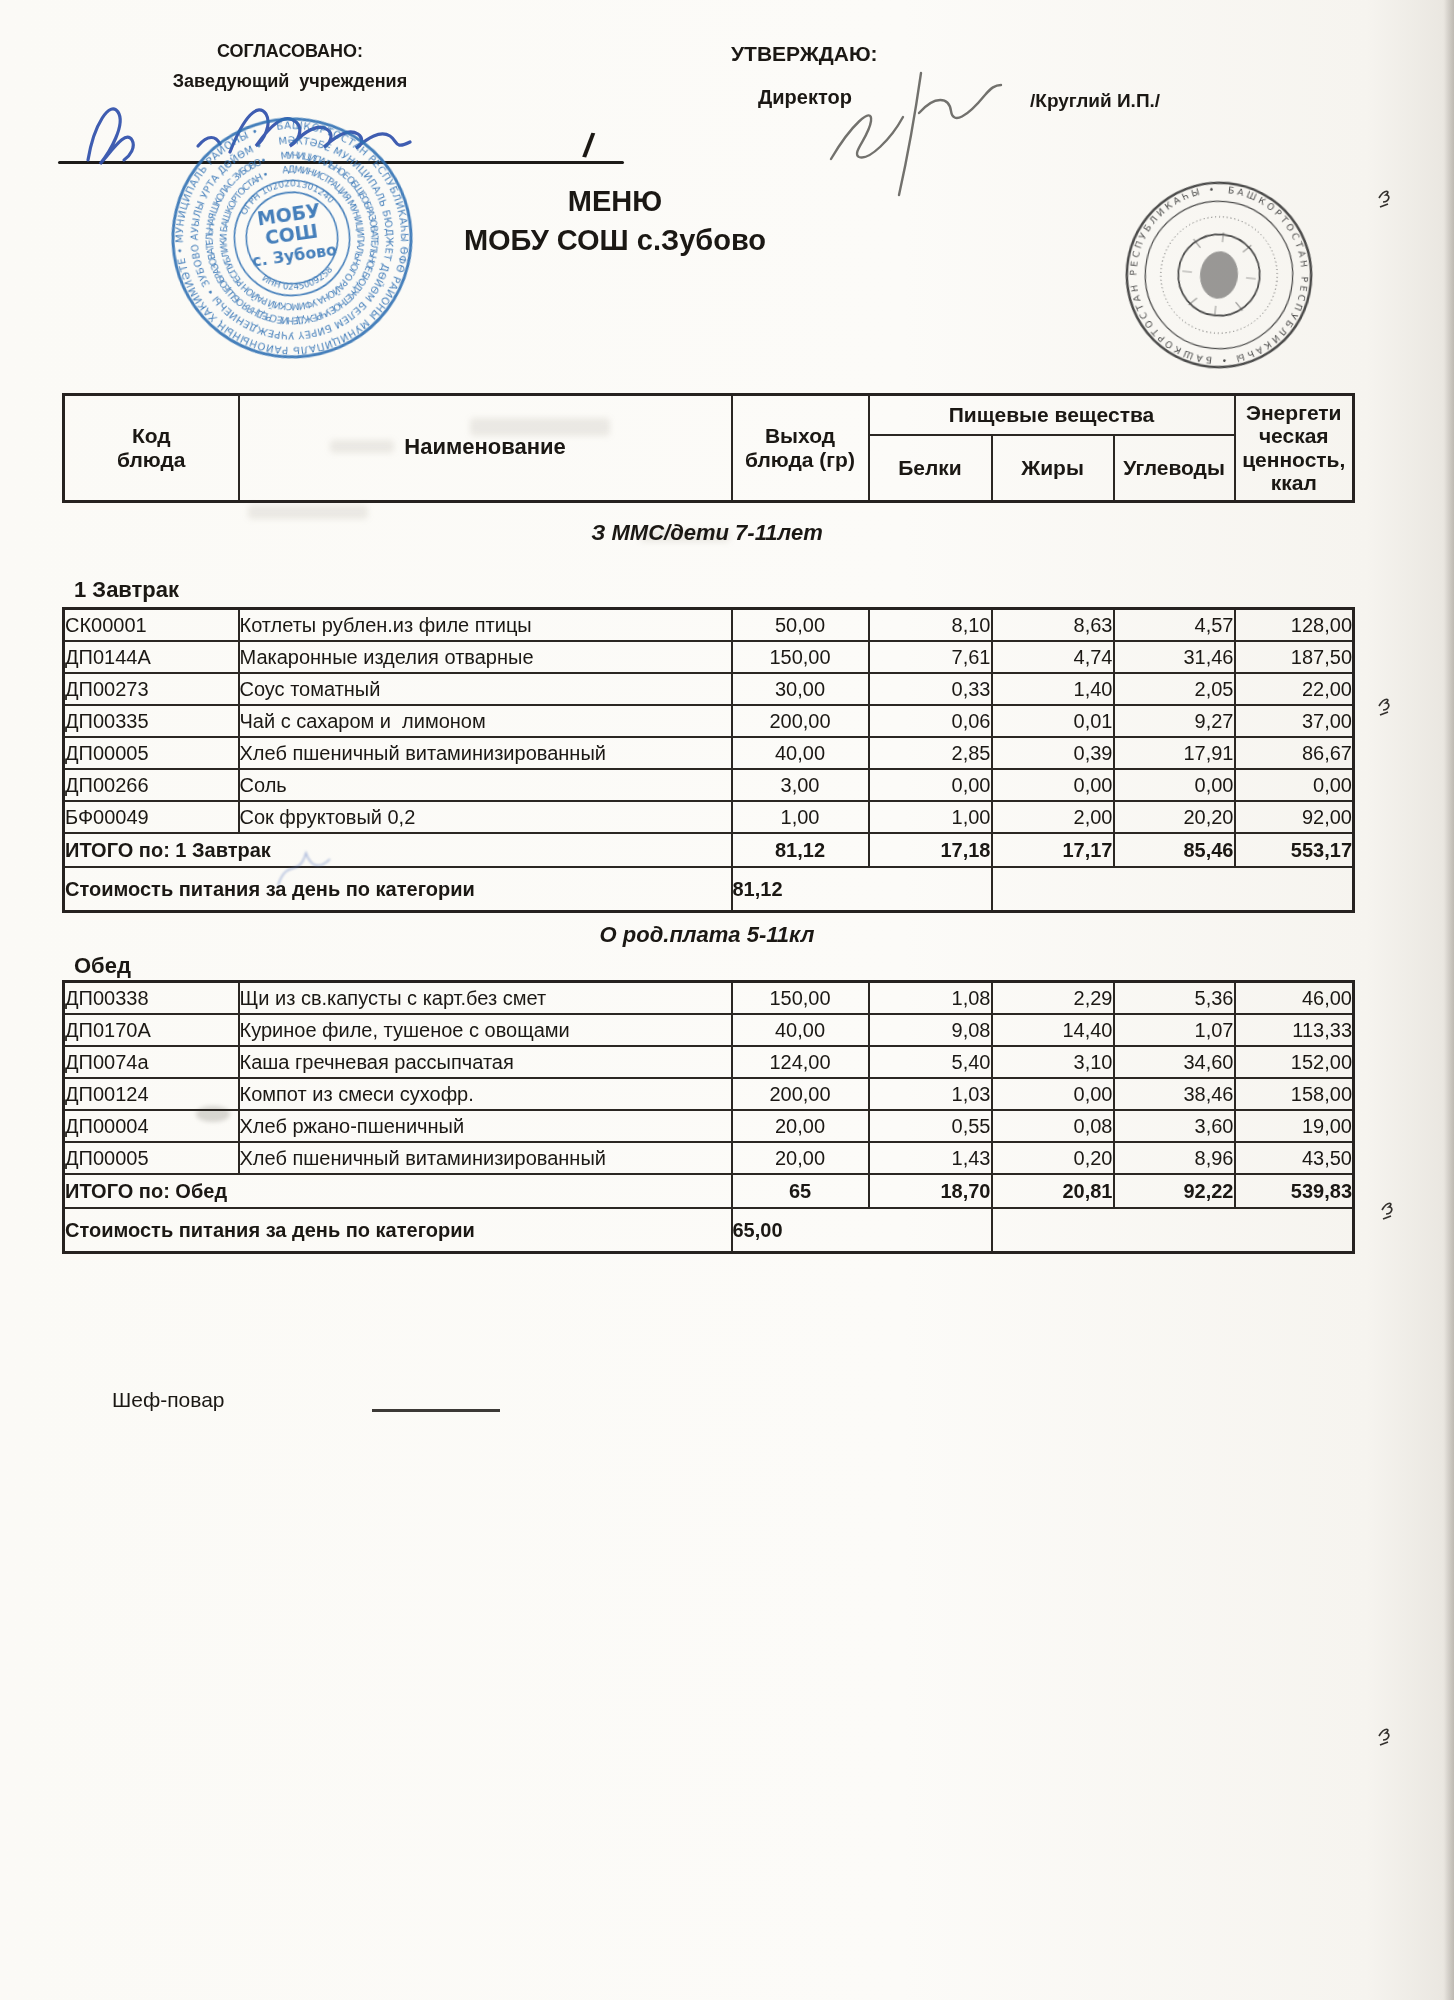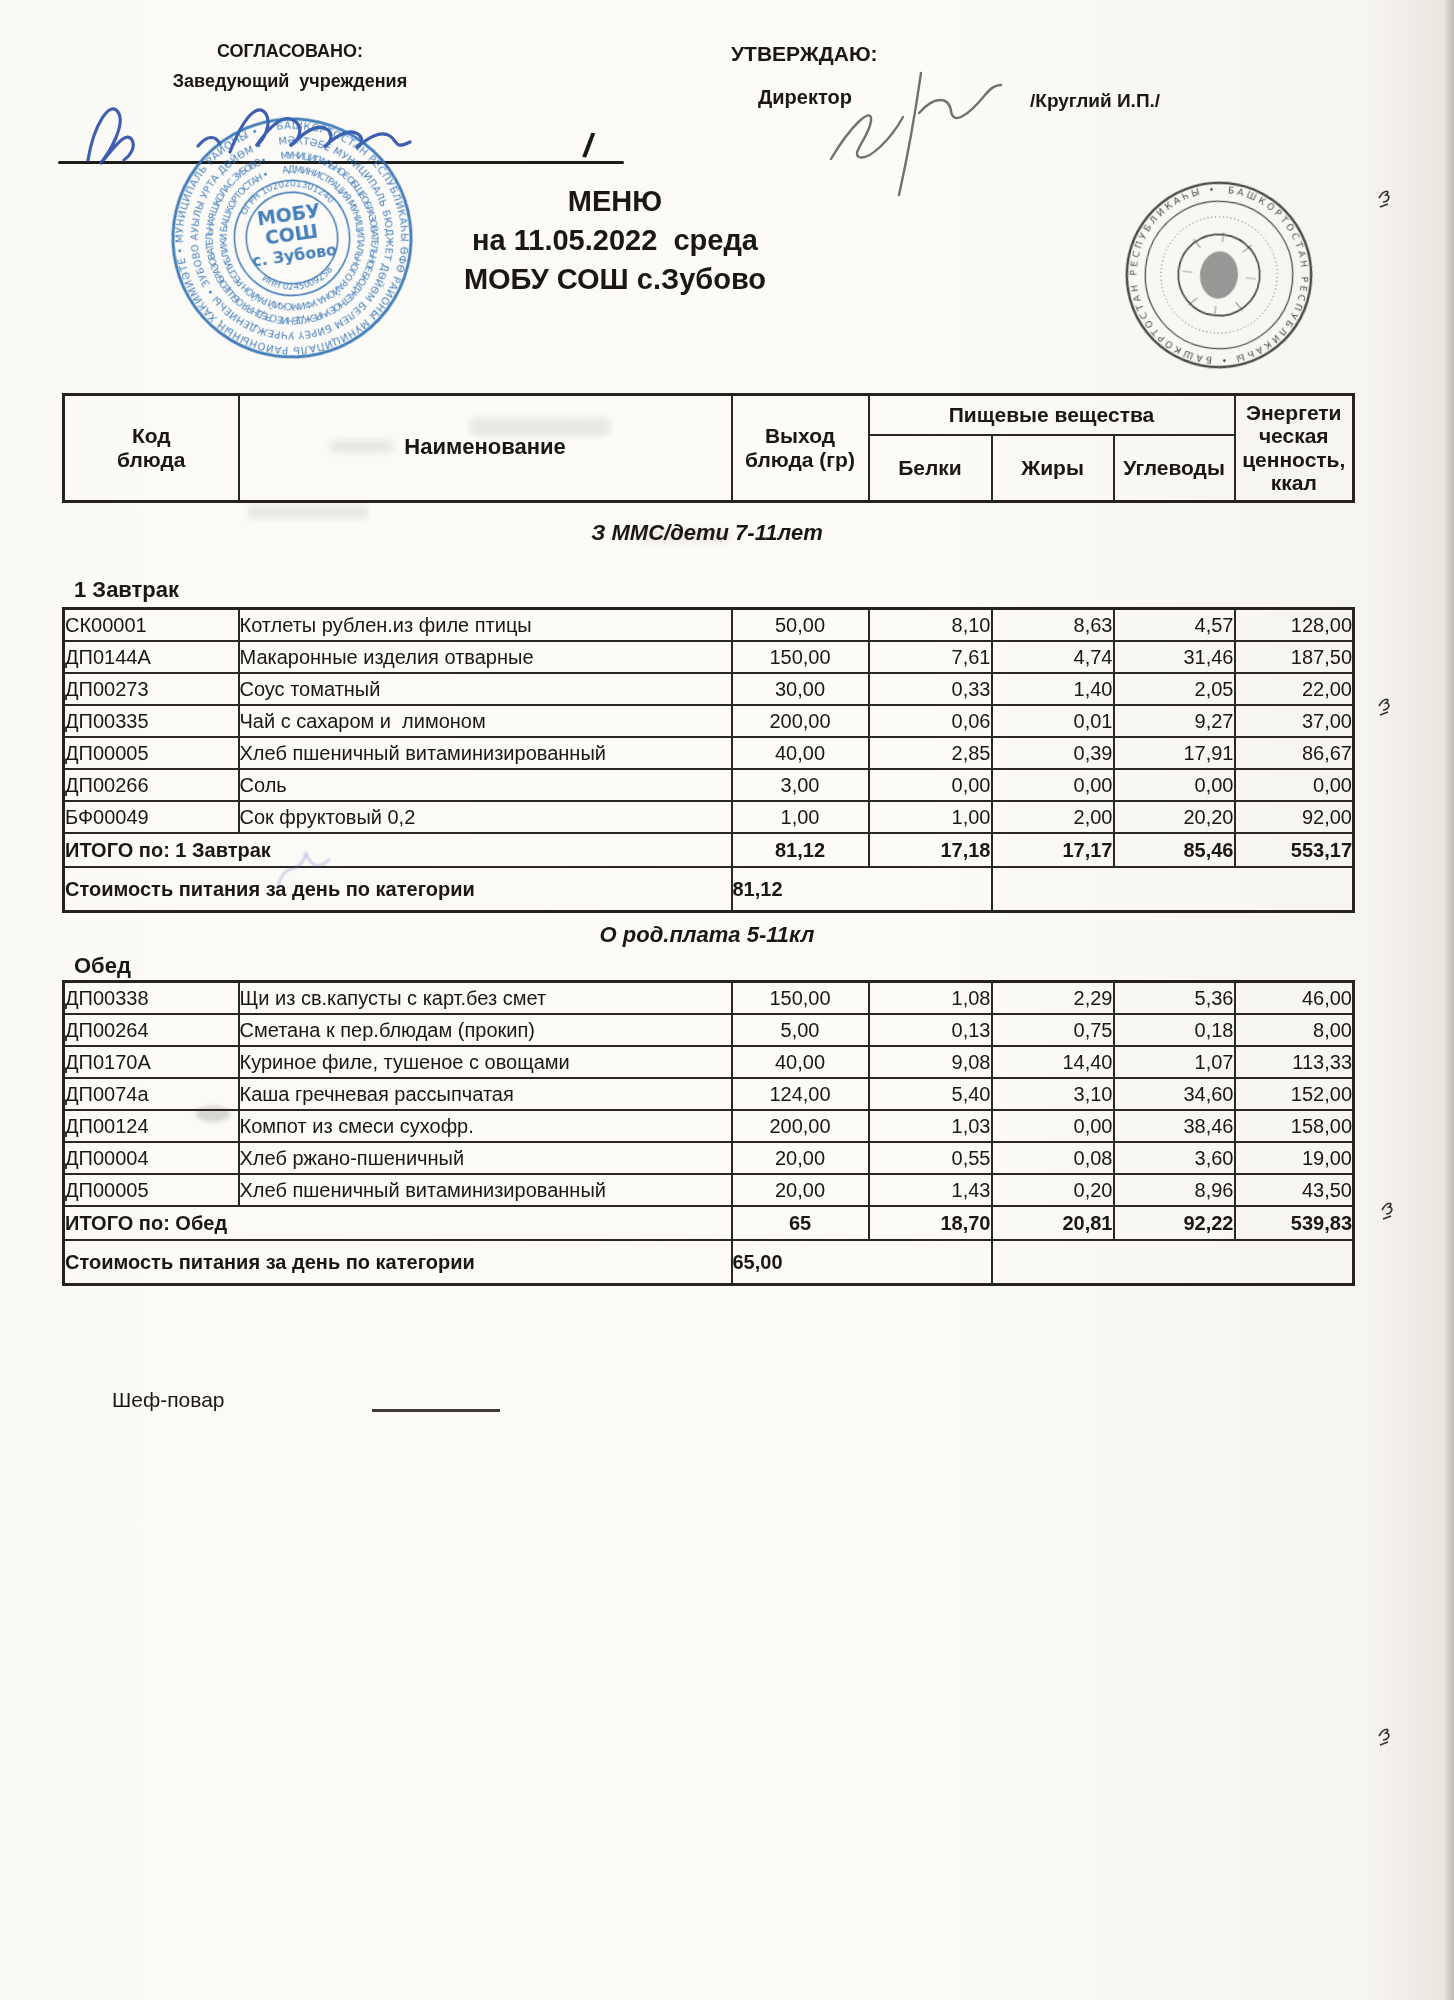--- a/index.html
+++ b/index.html
@@ -132,21 +132,20 @@
     <g stroke="#262626" fill="#262626">
       <ellipse cx="100" cy="100" rx="19" ry="24" opacity=".55"></ellipse>
       <g fill="none" stroke-width="1.2" opacity=".5">
         <path d="M100,66 L100,56 M78,74 L70,66 M122,74 L130,66 M72,100 L62,100 M128,100 L138,100 M80,126 L72,134 M120,126 L128,134 M100,132 L100,142"></path>
       </g>
     </g>
   </svg>
 
   <div class="abs title-block">
     <div>МЕНЮ</div>
-    <div class="pre">на 11.05.2022  среда</div>
     <div>МОБУ СОШ с.Зубово</div>
   </div>
 
   <div class="abs ghost" style="left:470px;top:418px;width:140px;height:18px"></div>
   <div class="abs ghost" style="left:330px;top:440px;width:64px;height:13px"></div>
   <div class="abs ghost" style="left:248px;top:505px;width:120px;height:14px"></div>
   <div class="abs ghost" style="left:640px;top:530px;width:90px;height:12px"></div>
   <div class="abs smudge-gray"></div>
 
   <table class="abs menu-table head-table" style="left:62px;top:393px">
@@ -299,29 +298,20 @@
         <tr>
           <td class="c-code">ДП00338</td>
           <td class="c-name">Щи из св.капусты с карт.без смет</td>
           <td class="c-out">150,00</td>
           <td class="c-num">1,08</td>
           <td class="c-num">2,29</td>
           <td class="c-num">5,36</td>
           <td class="c-num">46,00</td>
         </tr>
 
-        <tr>
-          <td class="c-code">ДП00264</td>
-          <td class="c-name">Сметана к пер.блюдам (прокип)</td>
-          <td class="c-out">5,00</td>
-          <td class="c-num">0,13</td>
-          <td class="c-num">0,75</td>
-          <td class="c-num">0,18</td>
-          <td class="c-num">8,00</td>
-        </tr>
 
         <tr>
           <td class="c-code">ДП0170А</td>
           <td class="c-name">Куриное филе, тушеное с овощами</td>
           <td class="c-out">40,00</td>
           <td class="c-num">9,08</td>
           <td class="c-num">14,40</td>
           <td class="c-num">1,07</td>
           <td class="c-num">113,33</td>
         </tr>

